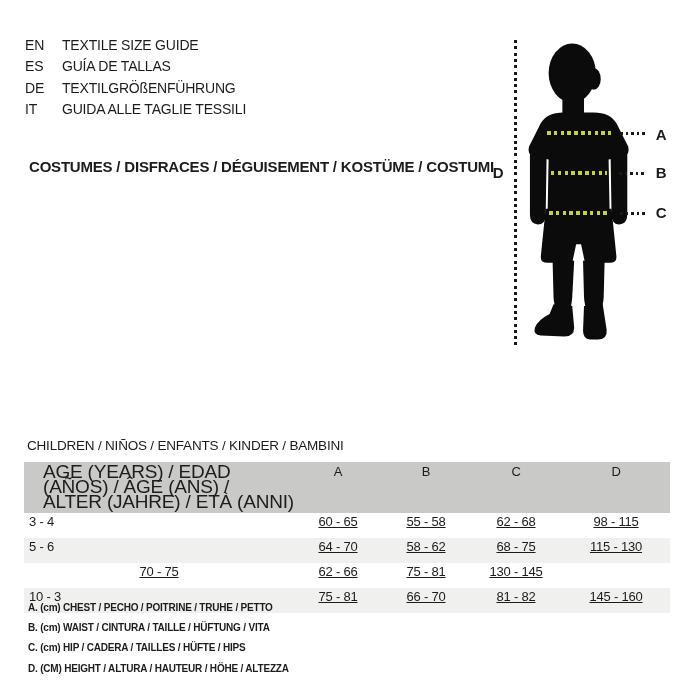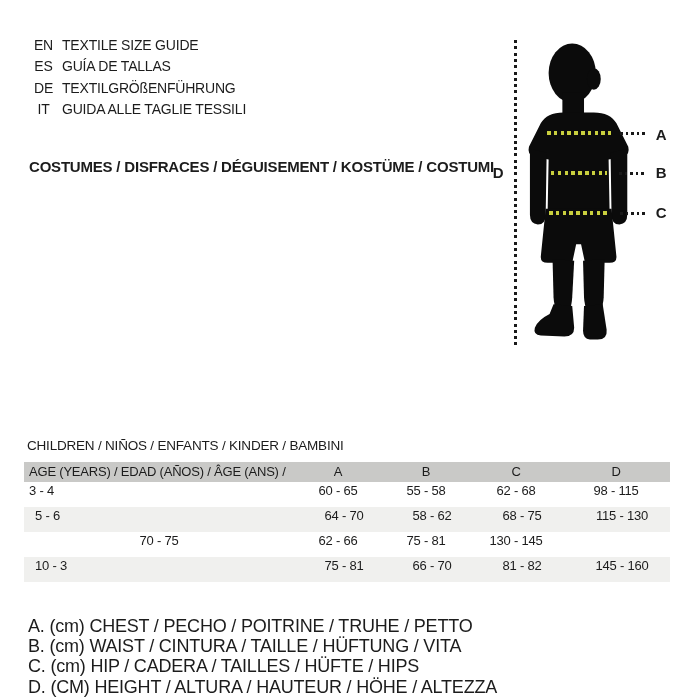--- a/index.html
+++ b/index.html
@@ -13,21 +13,21 @@
   *{margin:0;padding:0;box-sizing:border-box;}
   html,body{background:#fff;}
   .canvas{
     position:relative;width:700px;height:700px;background:var(--background);
     font-family:"Liberation Sans","DejaVu Sans",sans-serif;
     color:var(--text);overflow:hidden;letter-spacing:-0.2px;
   }
   
   .lang-list{position:absolute;left:25px;top:35px;}
   .lang-row{display:flex;height:21.3px;line-height:21.3px;font-size:14px;font-weight:500;}
-  .lang-code{width:37px;text-align:center;}
+  .lang-code{width:37px;}
   
   .category-title{position:absolute;left:29px;top:158px;font-size:15px;font-weight:700;}
   
   .d-line{position:absolute;left:514px;top:40px;width:3px;height:306px;
     background:repeating-linear-gradient(180deg,#191919 0 3px,transparent 3px 6.3px);}
   .fig-label{position:absolute;width:18px;height:20px;line-height:20px;text-align:center;
     font-weight:700;font-size:15px;}
   .d-label{left:489px;top:163px;}
   .a-label{left:652px;top:125px;}
   .b-label{left:652px;top:163px;}
@@ -43,28 +43,28 @@
     background:repeating-linear-gradient(90deg,#191919 0 2.6px,transparent 2.6px 5.6px);}
   .dots-a{left:620px;top:132px;width:27px;}
   .dots-b{left:619px;top:172px;width:27px;}
   .dots-c{left:620px;top:212px;width:27px;}
   
   .children-title{position:absolute;left:27px;top:438px;font-size:13.5px;font-weight:500;}
   
   .size-table{position:absolute;left:24px;top:462px;width:646px;font-size:13px;}
   .t-grid{display:grid;grid-template-columns:270px 88px 88px 92px 108px;}
   .t-head{background:var(--table-header-bg);padding:2px 0 3px 0;}
-  .age-head{padding-left:5px;line-height:15.2px;font-size:13px;}
+  .age-head{padding-left:19px;line-height:15.2px;font-size:19px;}
   .col-letter{text-align:center;line-height:15.2px;font-weight:500;}
   .t-row{height:25px;line-height:17px;}
-  .t-row.alt{background:var(--table-alt-row-bg);padding-left:6px;}
+  .t-row.alt{background:var(--table-alt-row-bg);}
   .age-cell{padding-left:5px;}
-  .val-cell{text-align:center;}
+  .val-cell{text-align:center;text-decoration:underline;}
   
-  .legend{position:absolute;left:28px;top:616px;font-size:18px;font-weight:400;}
+  .legend{position:absolute;left:28px;top:598px;font-size:10px;font-weight:700;}
   .legend-item{height:20.2px;line-height:20.2px;}
 </style>
 </head>
 <body>
 
 <div class="canvas">
 
   <div class="lang-list">
     <div class="lang-row">
       <span class="lang-code">EN</span>
@@ -116,20 +116,21 @@
     <div class="dots-black dots-c"></div>
     <div class="fig-label c-label">C</div>
   </div>
 
   <div class="children-title">CHILDREN / NIÑOS / ENFANTS / KINDER / BAMBINI</div>
 
   <div class="size-table">
     <div class="t-grid t-head">
       <div class="age-head">
         <span style="display:block">AGE (YEARS) / EDAD (AÑOS) / ÂGE (ANS) /</span>
+        <span style="display:block">ALTER (JAHRE) / ETÀ (ANNI)</span>
       </div>
       <div class="col-letter">A</div>
       <div class="col-letter">B</div>
       <div class="col-letter">C</div>
       <div class="col-letter">D</div>
     </div>
 
     <div class="t-grid t-row">
       <div class="age-cell">3 - 4</div>
       <div class="val-cell">60 - 65</div>

